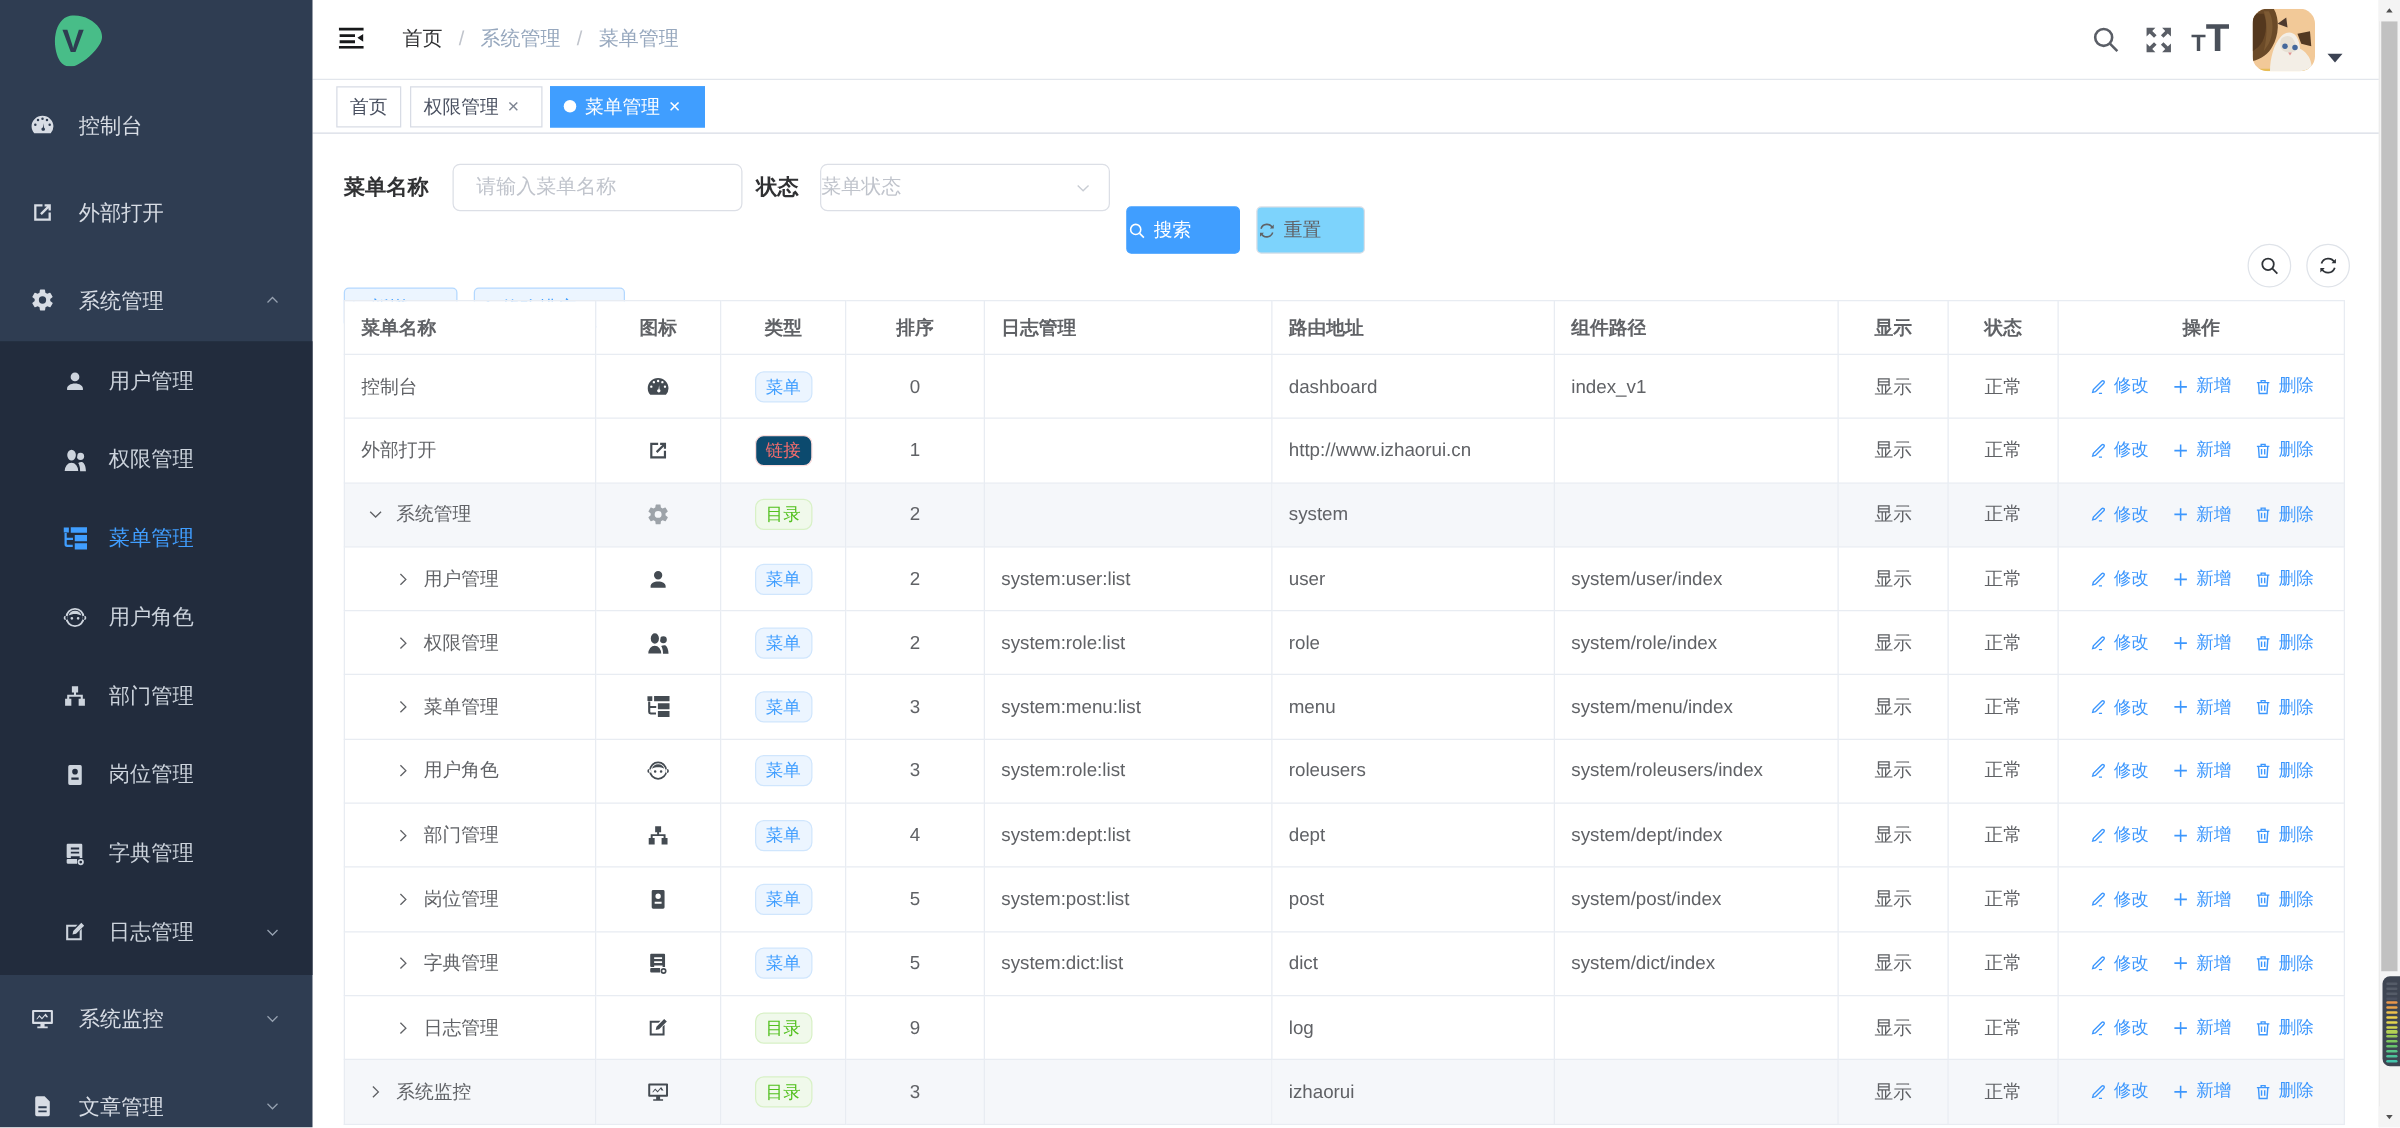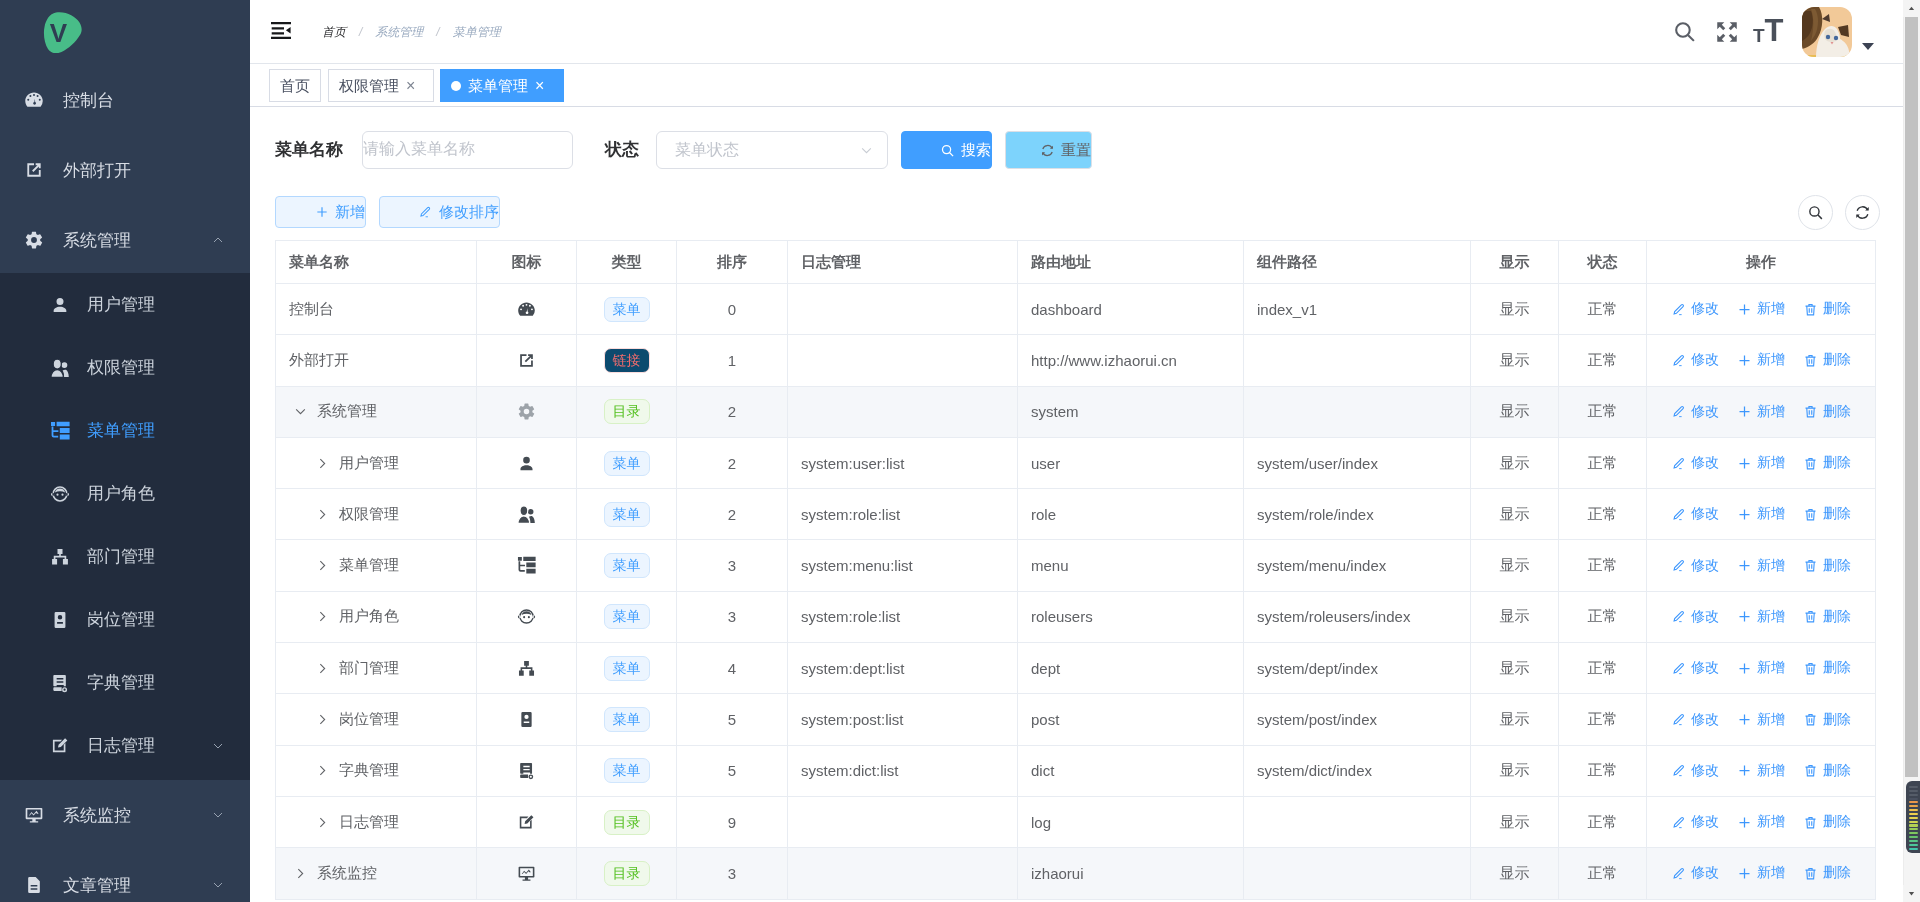--- a/index.html
+++ b/index.html
@@ -18,40 +18,40 @@
 .smi { position:absolute; left:0; width:250px; height:63px; display:flex; align-items:center; color:#cdd4dd; font-size:17px; }
 .smi .ic { width:20px; height:20px; margin-left:50px; margin-right:17px; flex:none; }
 .smi .ic svg { width:20px; height:20px; display:block; --icobg:#222c3d; }
 .smi.active { color:#409eff; }
 .caret { position:absolute; right:26px; top:50%; margin-top:-6px; width:12px; height:12px; color:#97a2b1; }
 .caret svg { width:12px; height:12px; display:block; }
 
 
 #navbar { position:absolute; left:250px; top:0; width:1670px; height:64px; background:#fff; border-bottom:1px solid #e2e6ec; }
 #hamburger { position:absolute; left:271px; top:22px; width:20px; height:17px; color:#17181a; }
-#bread { position:absolute; left:322px; top:0; height:68px; line-height:64px; font-size:12px; color:#97a8be;font-style:italic; }
+#bread { position:absolute; left:322px; top:0; height:68px; line-height:64px; font-size:16px; color:#97a8be; }
 #bread .first { color:#303133; }
 #bread .sep { color:#c0c4cc; margin:0 13px; }
 .nav-ic { position:absolute; top:20px; width:24px; height:24px; color:#5a5e66; }
 .nav-ic svg { width:24px; height:24px; display:block; }
 #avatar { position:absolute; left:1802px; top:7px; width:50px; height:50px; border-radius:12px; overflow:hidden; }
 #caret-user { position:absolute; left:1862px; top:43px; width:0; height:0; border:6px solid transparent; border-top:7px solid #3c4353; }
 
 
 #tagsbar { position:absolute; left:250px; top:65px; width:1670px; height:42px; background:#fff; border-bottom:1px solid #d8dce5; }
 .tag-item { position:absolute; top:69px; height:33px; line-height:31px; border:1px solid #d8dce5; background:#fff; color:#495060; font-size:15px; padding:0 10px; }
 .tag-item .x { color:#7e8592; font-size:16px; margin-left:7px; }
 .tag-item.on { background:#409eff; border-color:#409eff; color:#fff; }
 .tag-item.on .x { color:#fff; }
 .tag-item.on .dot { display:inline-block; width:10px; height:10px; border-radius:50%; background:#fff; margin-right:7px; position:relative; top:0px; }
 
 
 .flabel { position:absolute; font-size:17px; font-weight:bold; color:#303133; top:131px; height:38px; line-height:38px; }
 .finput { position:absolute; top:131px; height:38px; border:1px solid #dcdfe6; border-radius:6px; background:#fff; font-size:16px; color:#c0c4cc; line-height:36px; }
-.btn { position:absolute; border-radius:4px; font-size:15px; display:flex; align-items:center; justify-content:flex-end; }
+.btn { position:absolute; border-radius:4px; font-size:15px; display:flex; align-items:center; justify-content:flex-start;margin-top:34px; }
 .btn svg { display:block; }
 .btn-primary { background:#409eff; color:#fff; border:1px solid #409eff; }
 .btn-plain { background:#7dd3fc; color:#606266; border:1px solid #dcdfe6; }
 .btn-lightblue { background:#ecf5ff; color:#409eff; border:1px solid #b3d8ff; }
 .cbtn { position:absolute; width:35px; height:35px; border-radius:50%; border:1px solid #dfe3e9; background:#fff; color:#2f3338; display:flex; align-items:center; justify-content:center; }
 
 
 #tablewrap { position:absolute; left:275px; top:240px; width:1601px; }
 table { border-collapse:collapse; table-layout:fixed; width:1600px; }
 th, td { border:1px solid #e8ecf2; font-size:15px; color:#606266; padding:0; overflow:hidden; white-space:nowrap; }
@@ -292,23 +292,23 @@
     </svg>
 </div>
 <div id="caret-user"></div>
 
 <div id="tagsbar"></div>
 <div class="tag-item" style="left:269px;width:52px;text-align:center;padding:0;">首页</div>
 <div class="tag-item" style="left:328px;width:106px;">权限管理<span class="x">×</span></div>
 <div class="tag-item on" style="left:440px;width:124px;"><span class="dot"></span>菜单管理<span class="x">×</span></div>
 
 <div class="flabel" style="left:275px;">菜单名称</div>
-<div class="finput" style="left:362px;width:211px;font-family:Liberation Mono, monospace;">请输入菜单名称</div>
+<div class="finput" style="left:362px;width:232px;padding-left:18px;">请输入菜单名称</div>
 <div class="flabel" style="left:605px;">状态</div>
-<div class="finput" style="left:656px;width:232px;padding-left:18px;">菜单状态
+<div class="finput" style="left:656px;width:232px;">菜单状态
   <svg style="position:absolute;right:14px;top:12px;width:13px;height:13px;color:#c8ccd3;">
       <use href="#i-chev-d"></use>
     </svg>
 </div>
 <div class="btn btn-primary" style="left:901px;top:131px;width:91px;height:38px;"><svg style="width:15px;height:15px;margin-right:6px;">
       <use href="#i-search"></use>
     </svg>搜索</div>
 <div class="btn btn-plain" style="left:1005px;top:131px;width:87px;height:38px;"><svg style="width:15px;height:15px;margin-right:6px;">
       <use href="#i-refresh2"></use>
     </svg>重置</div>

